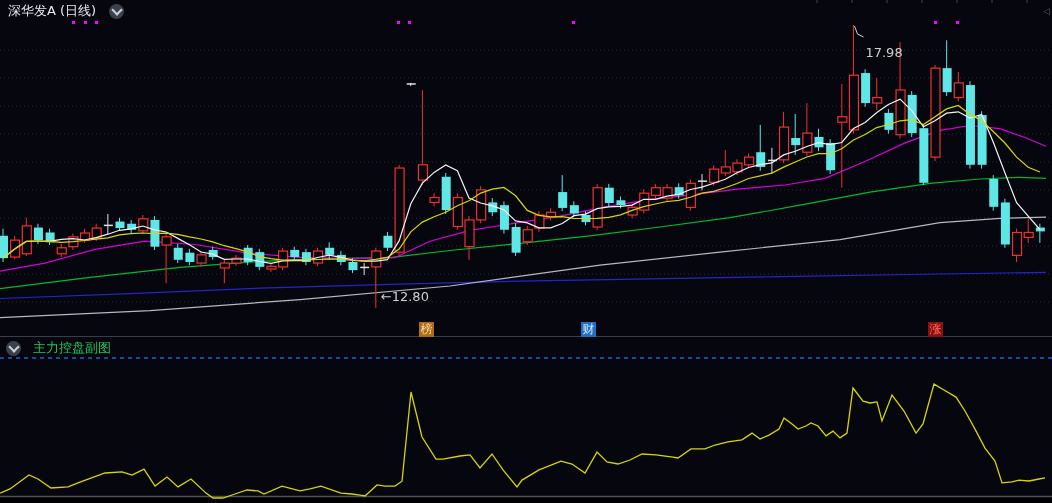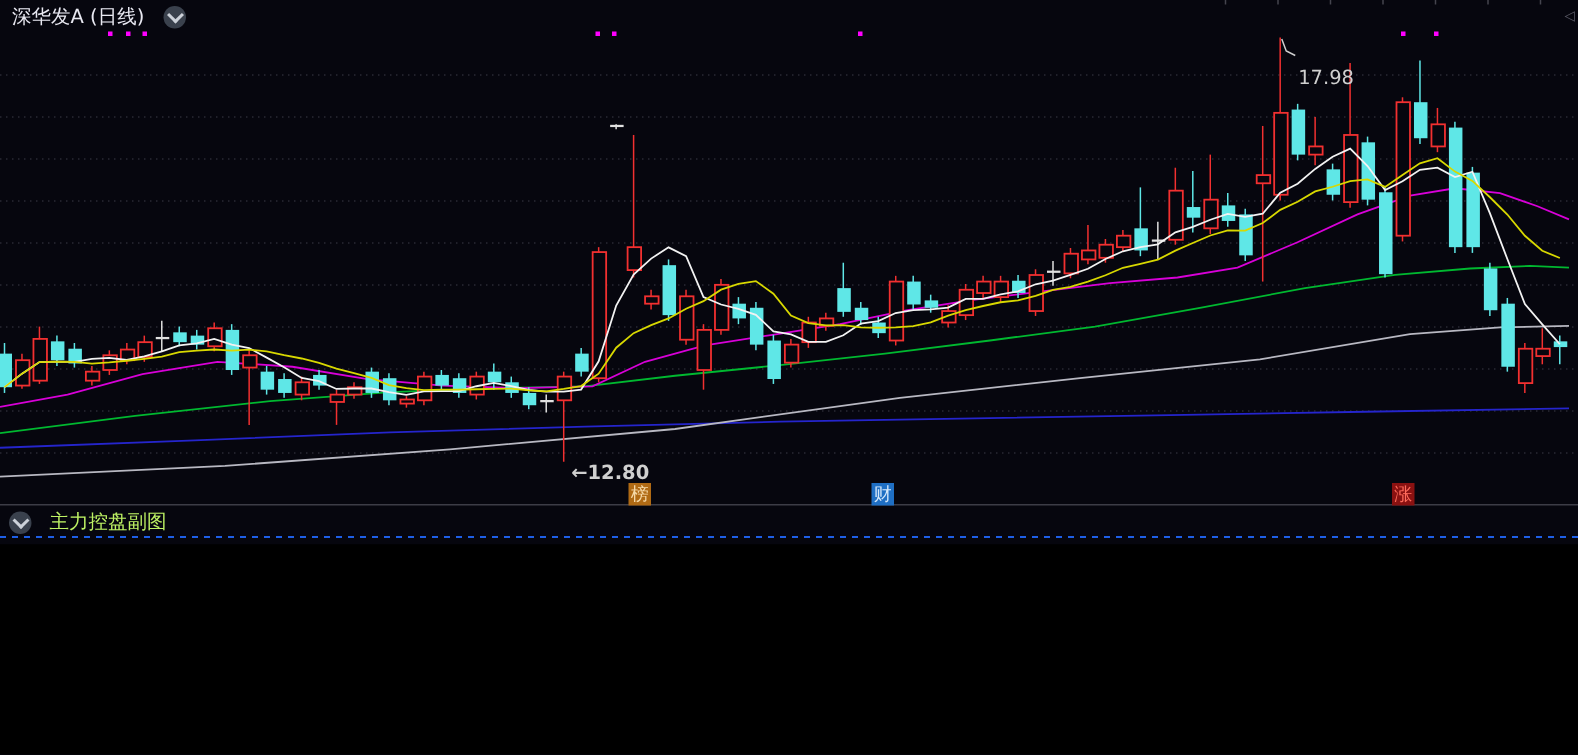--- a/index.html
+++ b/index.html
@@ -1,29 +1,29 @@
 <!DOCTYPE html>
 <html><head>
 <meta charset="utf-8">
 <style>
   html,body{margin:0;padding:0;background:#000;}
-  #app{position:relative;width:1052px;height:363px;background:#06060e;overflow:hidden;
+  #app{position:relative;width:1052px;height:503px;background:#06060e;overflow:hidden;
        font-family:"DejaVu Sans","Liberation Sans",sans-serif;}
   #chart-svg{position:absolute;left:0;top:0;z-index:1;}
   .topbar{position:absolute;left:0;top:0;width:1052px;height:22px;display:flex;align-items:center;
           gap:13px;padding-left:8px;font-size:13px;z-index:3;white-space:nowrap;}
   .title{color:#e9e9f2;}
   .chev{width:15px;height:15px;border-radius:50%;background:#3a414d;display:inline-flex;
         align-items:center;justify-content:center;flex:0 0 auto;cursor:pointer;}
   .chev i{display:block;width:6px;height:6px;border-right:2px solid #ccd1d9;
           border-bottom:2px solid #ccd1d9;transform:rotate(45deg);margin-top:-3px;}
   .ma-legend{display:flex;gap:16px;}
   .subbar{position:absolute;left:0;top:339px;height:18px;display:flex;align-items:center;
           gap:12px;padding-left:6px;font-size:13px;z-index:3;white-space:nowrap;}
-  .sub-title{color:#bef264;}
+  .sub-title{color:#22c55e;}
   .sub-legend{display:flex;gap:12px;}
   .wm{position:absolute;top:322px;width:15px;height:15px;font-size:12px;line-height:15px;
       text-align:center;z-index:2;}
   .anno{position:absolute;font-size:13px;color:#cfcfcf;z-index:2;}
   .edge-arrow{position:absolute;right:2px;top:6px;font-size:9px;color:#5a5a66;z-index:3;cursor:pointer;}
 </style>
 </head>
 <body>
 
 <div id="app">
@@ -259,16 +259,16 @@
         <i></i>
       </span>
     <span class="sub-title">主力控盘副图</span>
   </div>
 
   <div class="wm" id="wm-0" style="left: 419px; background: rgb(176, 106, 20); color: rgb(245, 217, 168);">榜</div>
   <div class="wm" id="wm-1" style="left: 581px; background: rgb(31, 111, 196); color: rgb(214, 233, 251);">财</div>
   <div class="wm" id="wm-2" style="left: 928px; background: rgb(138, 17, 17); color: rgb(255, 107, 91);">涨</div>
 
   <div class="anno" id="anno-high" style="left: 865.45px; top: 31px; margin-top: 14px;">17.98</div>
-  <div class="anno" id="anno-low" style="left: 380.8px; top: 308px; font-weight: bold;">←12.80</div>
+  <div class="anno" id="anno-low" style="left: 380.8px; top: 289px;">←12.80</div>
 
   <div class="edge-arrow">◁</div>
 </div>
 
 </body></html>

